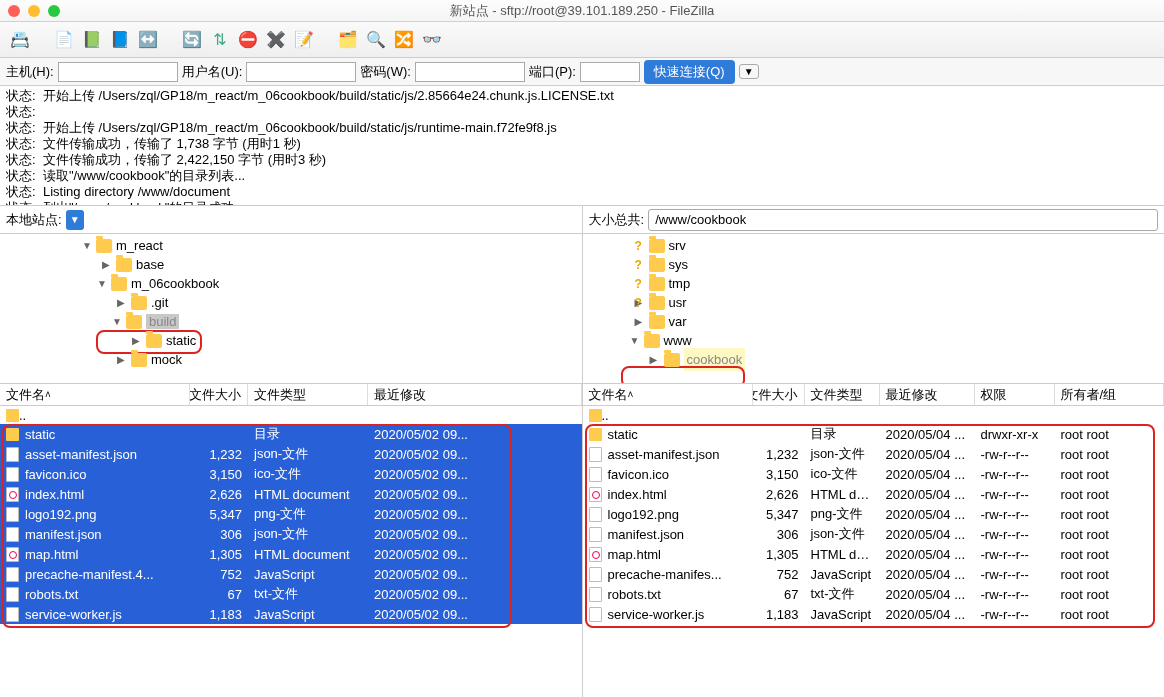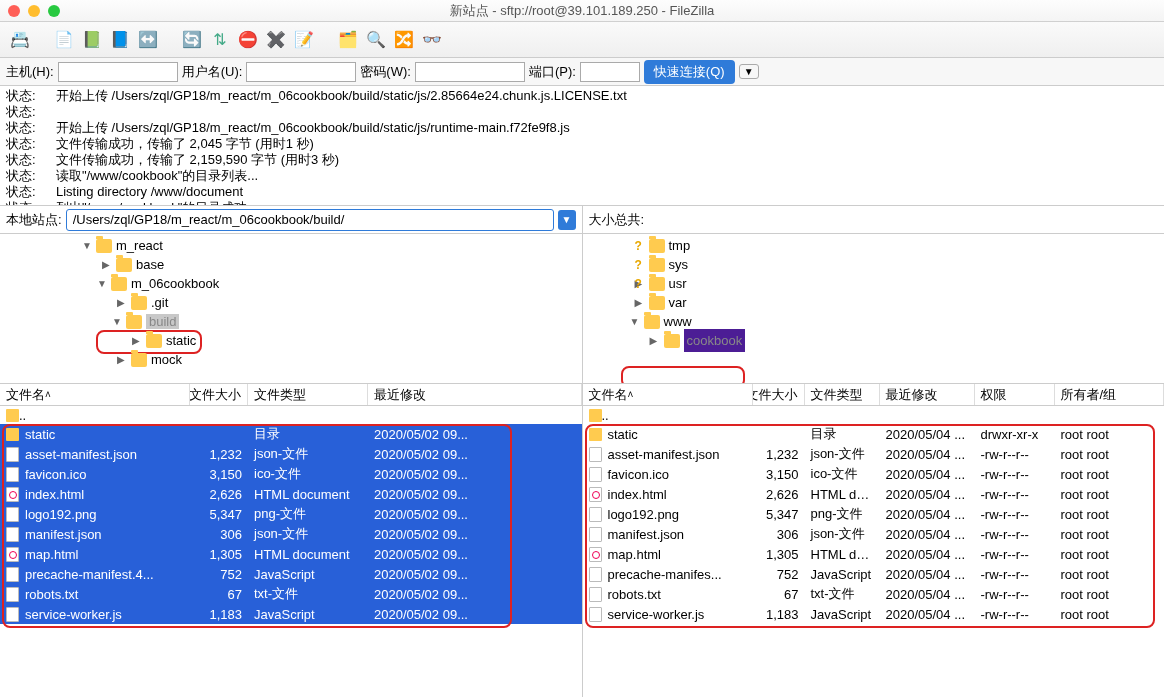--- a/index.html
+++ b/index.html
@@ -15,21 +15,21 @@
 .tbtn{width:24px;height:24px;display:flex;align-items:center;justify-content:center;font-size:16px}
 .sep{width:12px}
 .conn{height:28px;background:#f7f7f7;border-bottom:1px solid #ccc;display:flex;align-items:center;padding:0 6px;gap:4px}
 .conn label{white-space:nowrap}
 .conn input{height:20px;border:1px solid #aaa;padding:0 4px;background:#fff}
 .in-lg{width:120px}
 .in-md{width:110px}
 .in-sm{width:60px}
 .qbtn{background:#2f7bd9;color:#fff;border:none;border-radius:4px;padding:3px 10px;font-size:13px}
 .log{height:120px;border-bottom:1px solid #ccc;overflow:hidden;padding:2px 6px}
-.log-row{display:flex;gap:18px;line-height:16px}
+.log-row{display:flex;gap:5px;line-height:16px}
 .log-label{width:32px}
 .panes{flex:1;display:flex;overflow:hidden}
 .pane{flex:1;display:flex;flex-direction:column;border-right:1px solid #ccc;min-width:0}
 .pane:last-child{border-right:none}
 .pathbar{height:28px;border-bottom:1px solid #ccc;display:flex;align-items:center;padding:0 6px;gap:4px;background:#fff}
 .pathbar input{flex:1;height:22px;border:1px solid #2f7bd9;border-radius:3px;padding:0 6px}
 .pathbar .dd{width:18px;height:20px;background:#2f7bd9;border-radius:3px;display:flex;align-items:center;justify-content:center;color:#fff;font-size:10px}
 .tree{height:150px;border-bottom:1px solid #ccc;overflow:hidden;padding:2px 0;position:relative}
 .tree-row{display:flex;align-items:center;height:19px;gap:4px;padding-left:8px}
 .indent{display:inline-block}
@@ -106,46 +106,45 @@
     </div>
     <div class="log-row">
       <span class="log-label">状态:</span>
     </div>
     <div class="log-row">
       <span class="log-label">状态:</span>
       <span>开始上传 /Users/zql/GP18/m_react/m_06cookbook/build/static/js/runtime-main.f72fe9f8.js</span>
     </div>
     <div class="log-row">
       <span class="log-label">状态:</span>
-      <span>文件传输成功，传输了 2,045 字节 (用时1 秒)</span>
-    </div>
-    <div class="log-row">
-      <span class="log-label">状态:</span>
-      <span>文件传输成功，传输了 2,159,590 字节 (用时3 秒)</span>
+      <span>文件传输成功，传输了 1,738 字节 (用时1 秒)</span>
+    </div>
+    <div class="log-row">
+      <span class="log-label">状态:</span>
+      <span>文件传输成功，传输了 2,422,150 字节 (用时3 秒)</span>
     </div>
     <div class="log-row">
       <span class="log-label">状态:</span>
       <span>读取"/www/cookbook"的目录列表...</span>
     </div>
     <div class="log-row">
       <span class="log-label">状态:</span>
       <span>Listing directory /www/document</span>
     </div>
     <div class="log-row">
       <span class="log-label">状态:</span>
       <span>列出"/www/cookbook"的目录成功</span>
     </div>
   </div>
 
 <div class="panes">
 
   <div class="pane">
     <div class="pathbar">
       <label>本地站点:</label>
-      <input value="/Users/zql/GP18/m_react/m_06cookbook/build/" style="">
       <span class="dd">▼</span>
     </div>
     <div class="tree" id="ltree">
       <div class="selbox" style="left:96px;top:96px;width:106px;height:24px"></div>
         <div class="tree-row">
           <span class="indent" style="width:70px"></span>
           <span class="tw">▼</span>
           <span class="fold"></span>
           <span>m_react</span>
         </div>
@@ -287,58 +286,65 @@
           <div class="col" style="width:58px;text-align:right">1,183</div>
           <div class="col" style="width:120px">JavaScript</div>
           <div class="col" style="width:130px">2020/05/02 09...</div>
         </div>
       </div>
   </div>
 
   <div class="pane">
     <div class="pathbar">
       <label>大小总共:</label>
+      <input style="border-color: rgb(170, 170, 170);" value="/www/cookbook">
     </div>
     <div class="tree" id="rtree">
       <div class="selbox" style="left:38px;top:132px;width:124px;height:22px"></div>
+        <div class="tree-row">
+          <span class="indent" style="width:40px"></span>
+          <span class="tw"></span>
+          <span class="fold q"></span>
+          <span>srv</span>
+        </div>
+        <div class="tree-row">
+          <span class="indent" style="width:40px"></span>
+          <span class="tw"></span>
+          <span class="fold q"></span>
+          <span>sys</span>
+        </div>
         <div class="tree-row">
           <span class="indent" style="width:40px"></span>
           <span class="tw"></span>
           <span class="fold q"></span>
           <span>tmp</span>
         </div>
         <div class="tree-row">
           <span class="indent" style="width:40px"></span>
-          <span class="tw"></span>
-          <span class="fold q"></span>
-          <span>sys</span>
-        </div>
-        <div class="tree-row">
-          <span class="indent" style="width:40px"></span>
           <span class="tw">▶</span>
           <span class="fold q"></span>
           <span>usr</span>
         </div>
         <div class="tree-row">
           <span class="indent" style="width:40px"></span>
           <span class="tw">▶</span>
           <span class="fold"></span>
           <span>var</span>
         </div>
         <div class="tree-row">
           <span class="indent" style="width:35px"></span>
           <span class="tw">▼</span>
           <span class="fold"></span>
           <span>www</span>
         </div>
         <div class="tree-row">
           <span class="indent" style="width:55px"></span>
           <span class="tw">▶</span>
           <span class="fold"></span>
-          <span><span style="background:#4c1d95;padding:4px 3px;color:#888">cookbook</span></span>
+          <span><span style="background:#fef9c3;padding:4px 3px;color:#888">cookbook</span></span>
         </div>
       </div>
     <div class="list-head">
       <div class="col asc" style="width:170px">文件名</div>
       <div class="col" style="width:52px;justify-content:flex-end">文件大小</div>
       <div class="col" style="width:75px">文件类型</div>
       <div class="col" style="width:95px">最近修改</div>
       <div class="col" style="width:80px">权限</div>
       <div class="col" style="flex:1">所有者/组</div>
     </div>

